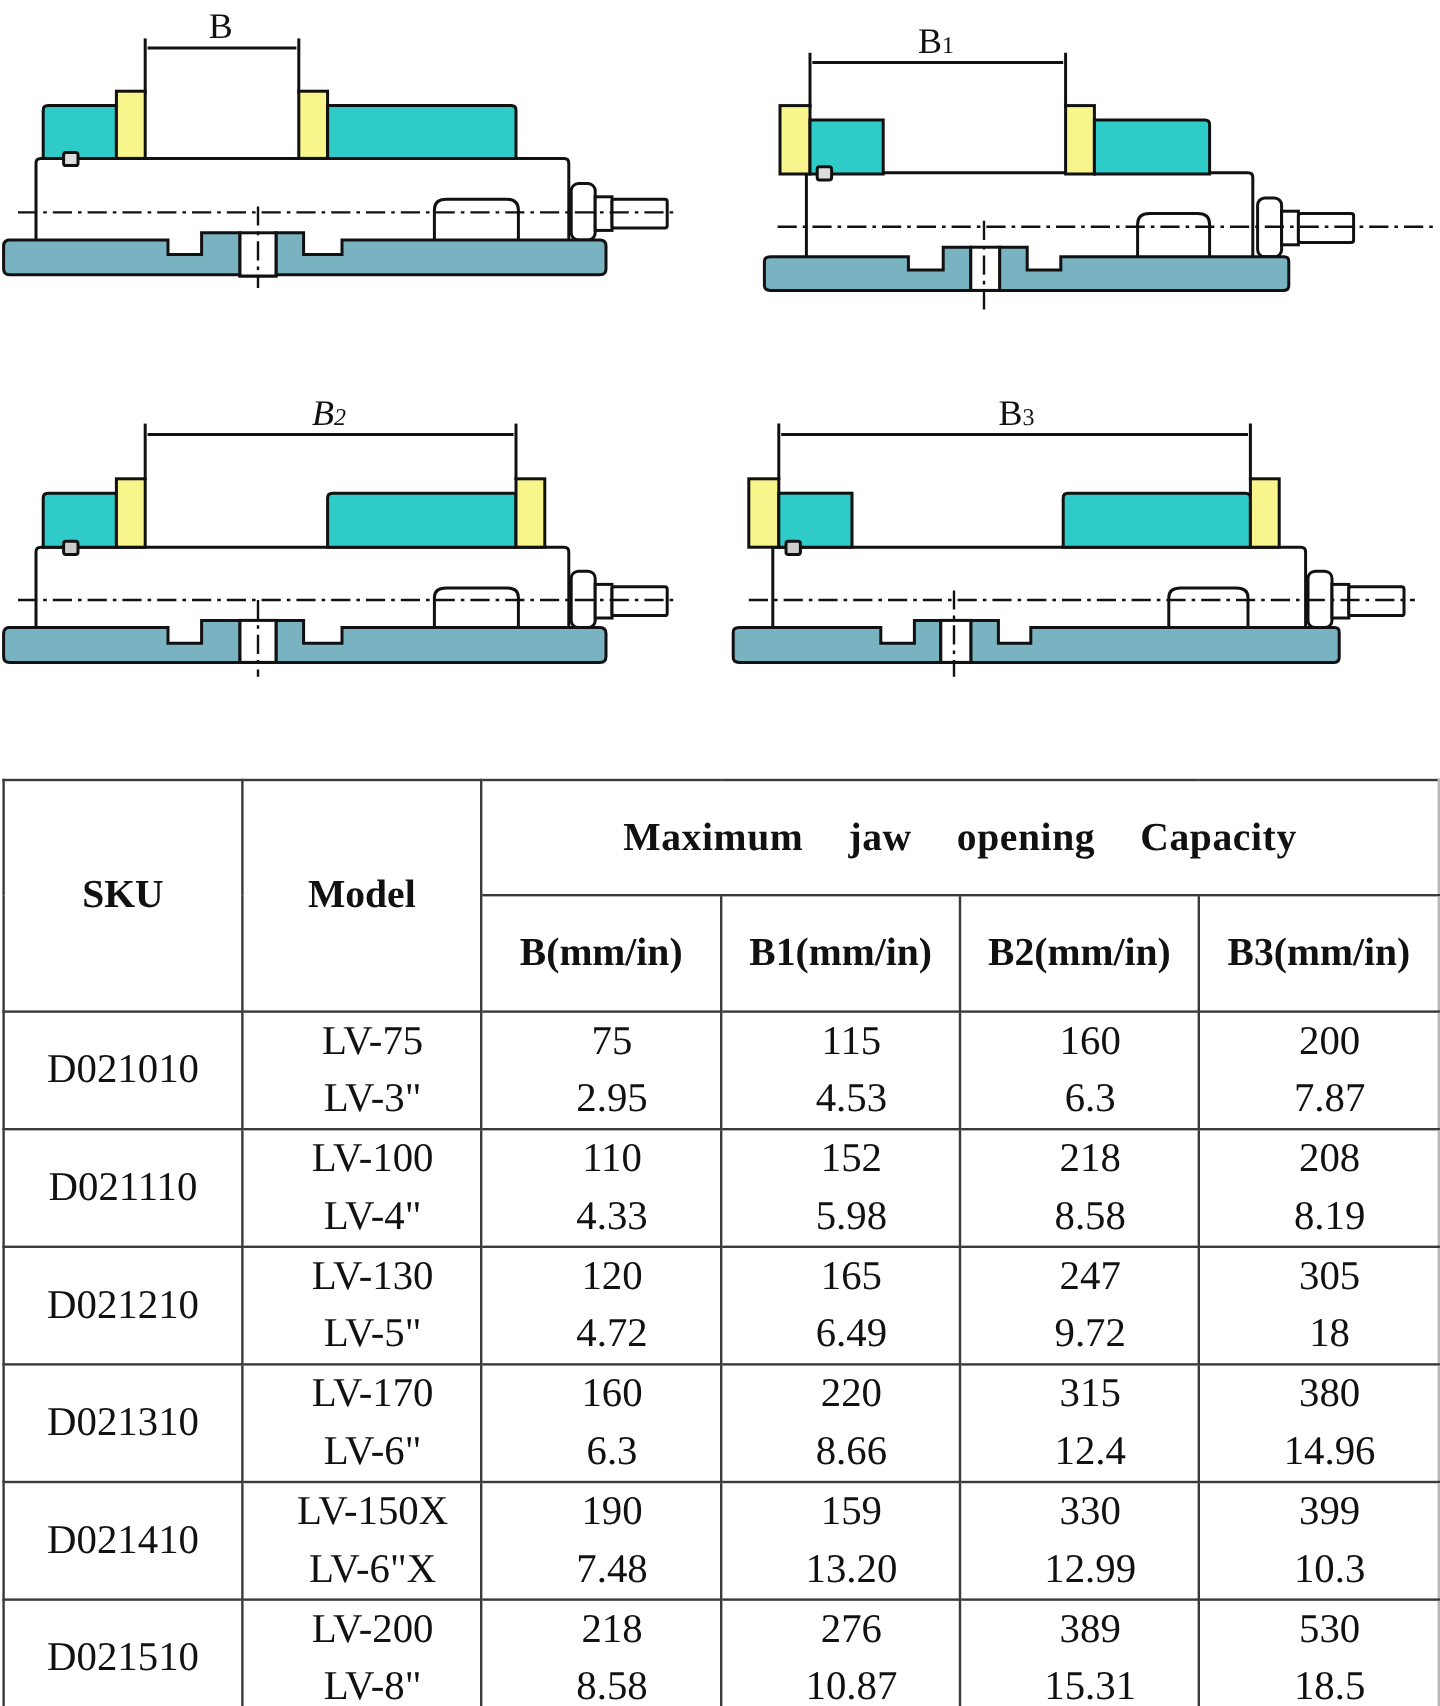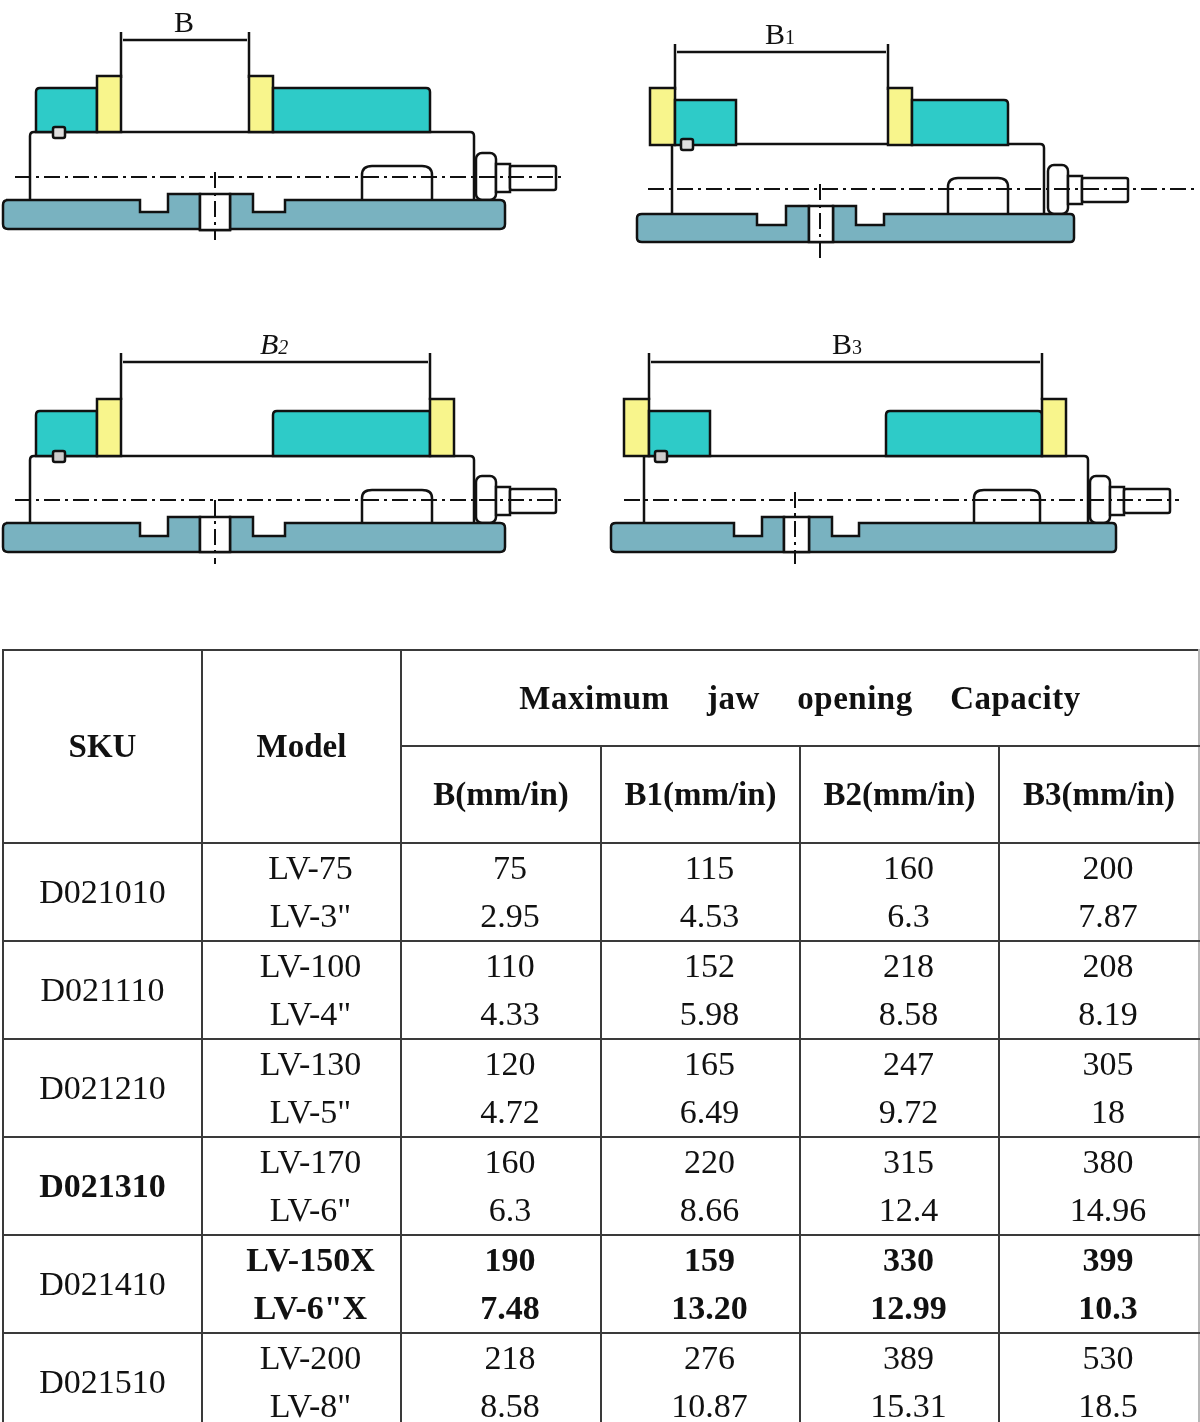--- a/index.html
+++ b/index.html
@@ -12,21 +12,21 @@
 
   table.spec { position: absolute; left: 2px; top: 649px; width: 1196px;
                border-collapse: collapse; table-layout: fixed; }
   table.spec td, table.spec th { border: 2px solid #3a3a3a; text-align: center;
                padding: 0; vertical-align: middle; }
   table.spec th { font-weight: bold; font-size: 33px; }
   .hdr-main { height: 94px; font-size: 34px; word-spacing: 10px; letter-spacing: 0.5px; }
   .hdr-sub { height: 95px; font-size: 33px; }
   table.spec td { height: 94px; font-size: 34px; line-height: 48px; }
   td .line { display: block; margin-left: 18px; }
-  .bold { font-weight: bold; }
+  .bold { font-weight: normal; }
   .outer-right { border-right-color: #b8b8b8 !important; }
 </style>
 </head>
 <body>
 
 <div class="diagram" style="left:0;top:0;">
   <svg width="600" height="300" viewBox="0 0 600 300">
     <g stroke="#111" stroke-width="2.5" fill="none">
 
       <line x1="121" y1="32" x2="121" y2="78"></line>

